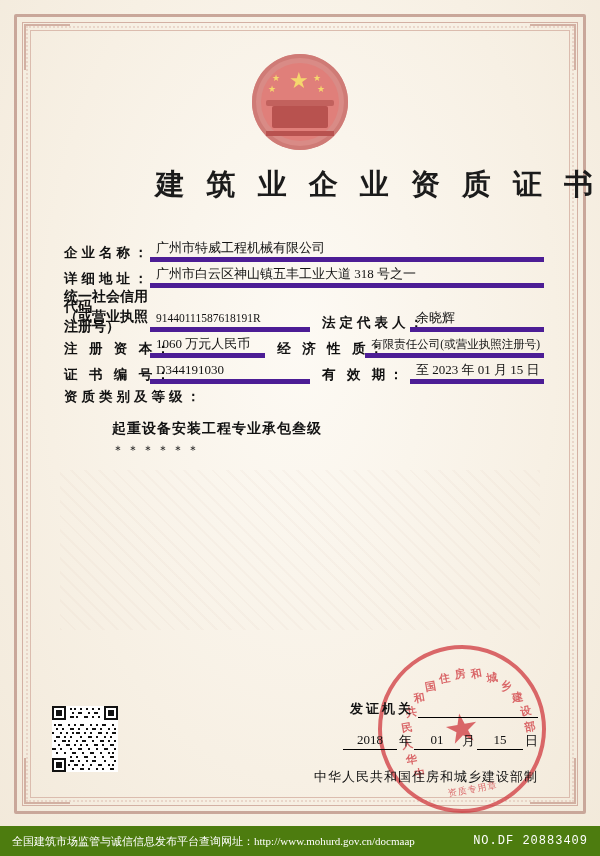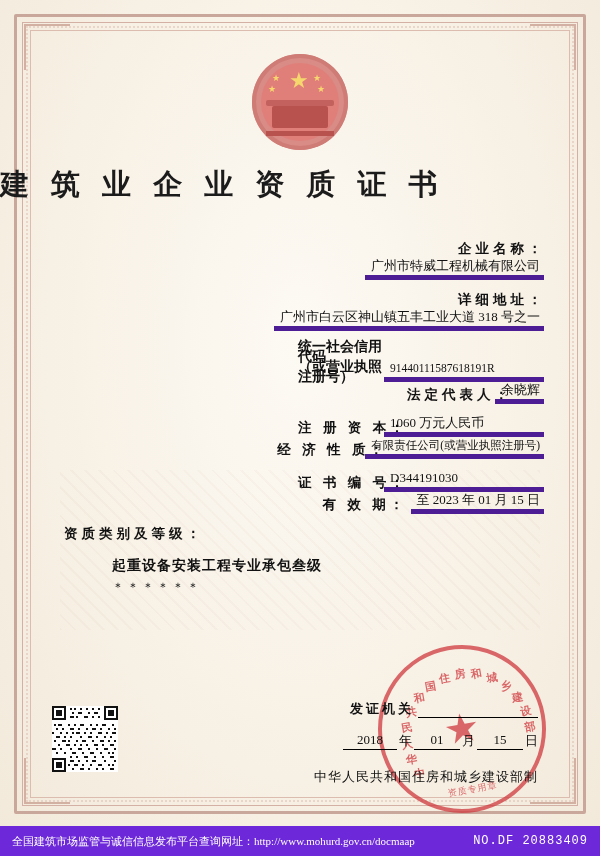--- a/index.html
+++ b/index.html
@@ -110,21 +110,21 @@
   .star.big { font-size: 22px; left: 37px; top: 16px; }
   .star.s1 { font-size: 9px; left: 20px; top: 20px; }
   .star.s2 { font-size: 9px; left: 16px; top: 31px; }
   .star.s3 { font-size: 9px; left: 61px; top: 20px; }
   .star.s4 { font-size: 9px; left: 65px; top: 31px; }
 
   
   .title {
     position: absolute;
     left: 0; right: 0; top: 165px;
-    text-align: left;
+    text-align: right;
     font-size: 29px;
     letter-spacing: 7px;
     font-weight: bold;
     color: #1b1b1b;
     font-family: "Liberation Sans", "DejaVu Sans", sans-serif;
   }
   .subtitle {
     position: absolute;
     left: 0; right: 0; top: 208px;
     text-align: center;
@@ -138,23 +138,22 @@
     position: absolute;
     left: 64px;
     top: 240px;
     width: 480px;
     font-size: 13.5px;
     color: #121212;
   }
   .row {
     display: flex;
     align-items: flex-end;
-    margin-bottom: 11px;
+    margin-bottom: 4px;
     min-height: 19px;
-    flex-direction: column;
   }
   .lbl {
     font-weight: bold;
     font-size: 13.5px;
     letter-spacing: 4px;
     white-space: nowrap;
     color: #111;
   }
   .lbl.w1 { width: 86px; }
   .val {
@@ -299,21 +298,21 @@
     height: 66px;
     background: #fff;
   }
   .qr svg { display: block; }
 
   
   .footer {
     position: absolute;
     left: 0; right: 0; bottom: 0;
     height: 30px;
-    background: #6d28d9;
+    background: #4d7c0f;
     color: #fff;
     display: flex;
     align-items: center;
     justify-content: space-between;
     padding: 0 12px;
     box-sizing: border-box;
     font-size: 11px;
     font-family: "Liberation Serif", serif;
   }
   .footer .right {

